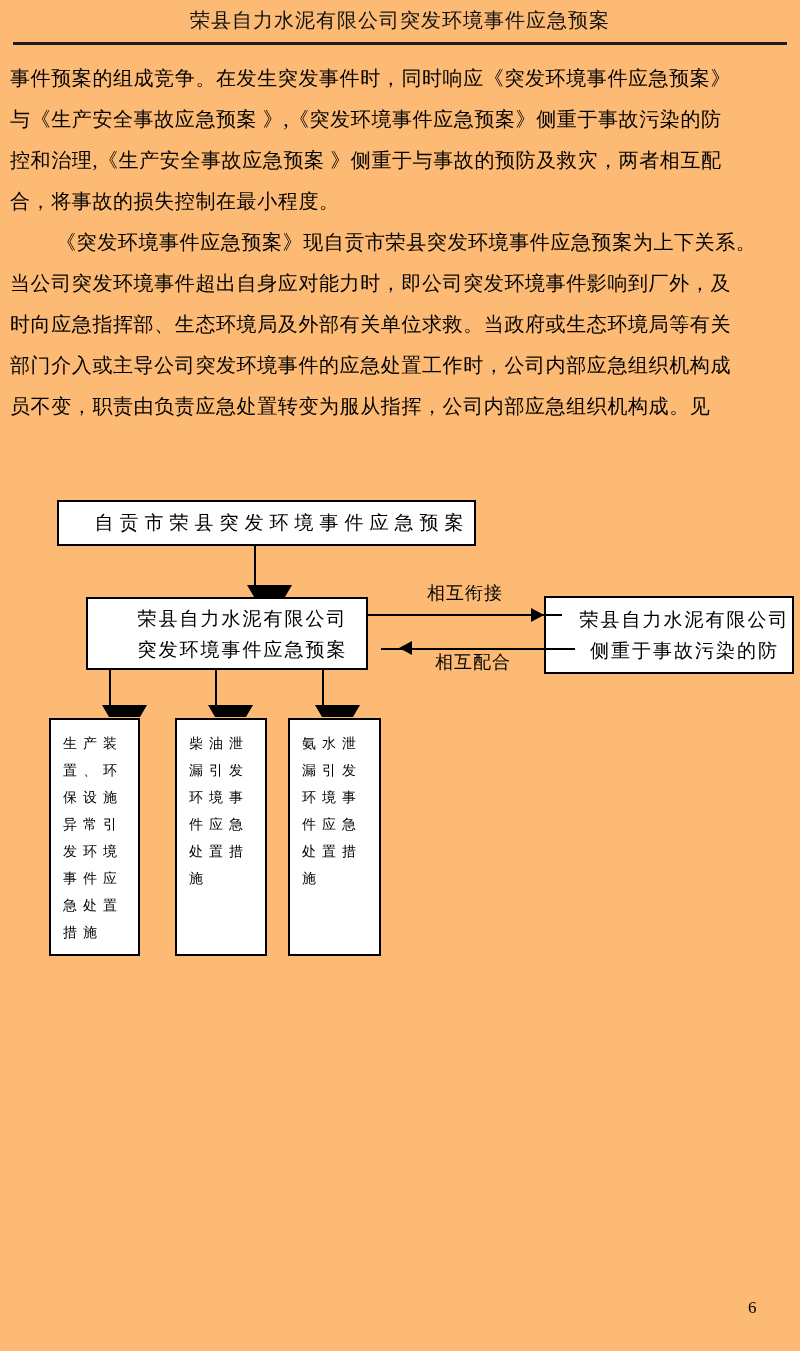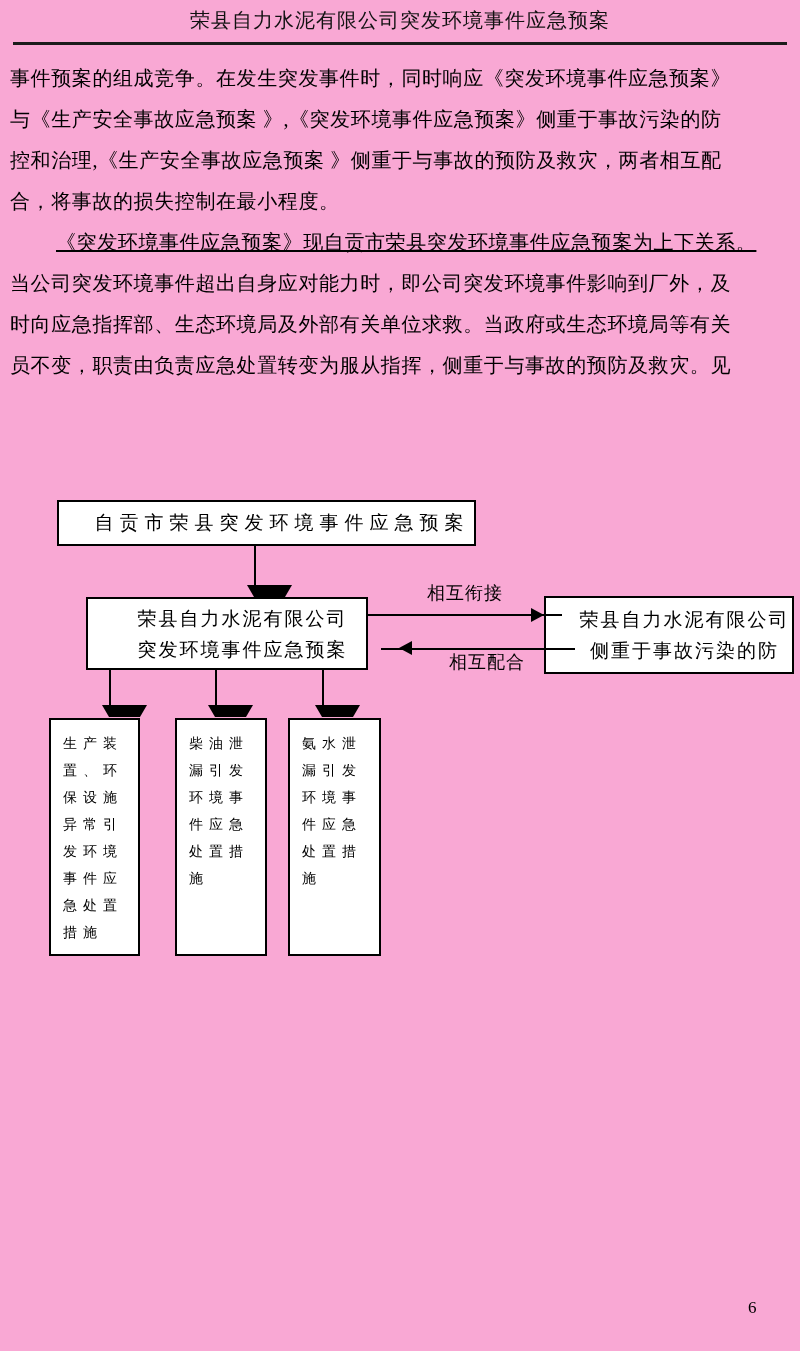--- a/index.html
+++ b/index.html
@@ -1,20 +1,20 @@
 <!DOCTYPE html>
 <html><head>
 <meta charset="utf-8">
 <style>
   html,body { margin:0; padding:0; background:#888; }
   .page {
     position:relative;
     width:800px; height:1351px;
     margin:0 auto;
-    background:#f9a8d4;
+    background:#fdba74;
     font-family:"Liberation Serif","DejaVu Serif",serif;
     color:#000;
     overflow:hidden;
   }
   
   .header-title {
     padding-top:7px;
     text-align:center;
     font-size:20px;
     letter-spacing:1px;
@@ -30,21 +30,21 @@
     position:absolute;
     left:10px; right:8px; top:58px;
   }
   .line {
     font-size:20px;
     line-height:41px;
     letter-spacing:0.6px;
     white-space:nowrap;
     color:#000;
   }
-  .indent { text-indent:46px;text-decoration:underline; }
+  .indent { text-indent:46px; }
   
   .diagram { position:absolute; inset:0; pointer-events:none; }
   .diagram > * { position:absolute;padding-left:31px; }
   .dbox {
     border:2px solid #000;
     background:#fff;
     box-sizing:border-box;
     display:flex; flex-direction:column;
     align-items:center; justify-content:center;
     font-size:19px;
@@ -75,21 +75,21 @@
     border-right:13px solid #000;
   }
   .v1  { left:254px; top:546px; height:39px; }
   .v1h { left:247px; top:585px; }
   .ht  { left:368px; top:614px; width:163px; }
   .hth { left:531px; top:608px; }
   .hbh { left:368px; top:641px; }
   .hb  { left:381px; top:648px; width:163px; }
   .alabel { font-size:18px; letter-spacing:1px; white-space:nowrap; color:#000; }
   .lt { left:396px; top:581px; }
-  .lb { left:418px; top:650px; }
+  .lb { left:404px; top:650px; }
   .v2a { left:109px; top:670px; height:36px; }
   .v2b { left:215px; top:670px; height:36px; }
   .v2c { left:322px; top:670px; height:36px; }
   .v2ah { left:102px; top:705px; }
   .v2bh { left:208px; top:705px; }
   .v2ch { left:315px; top:705px; }
   .tallbox {
     border:2px solid #000;
     background:#fff;
     box-sizing:border-box;
@@ -124,21 +124,22 @@
     <div>
       <div class="line">事件预案的组成竞争。在发生突发事件时，同时响应《突发环境事件应急预案》</div>
       <div class="line">与《生产安全事故应急预案 》,《突发环境事件应急预案》侧重于事故污染的防</div>
       <div class="line">控和治理,《生产安全事故应急预案 》侧重于与事故的预防及救灾，两者相互配</div>
       <div class="line">合，将事故的损失控制在最小程度。</div>
     </div>
     <div>
       <div class="line indent">《突发环境事件应急预案》现自贡市荣县突发环境事件应急预案为上下关系。</div>
       <div class="line">当公司突发环境事件超出自身应对能力时，即公司突发环境事件影响到厂外，及</div>
       <div class="line">时向应急指挥部、生态环境局及外部有关单位求救。当政府或生态环境局等有关</div>
-      <div class="line">员不变，职责由负责应急处置转变为服从指挥，侧重于与事故的预防及救灾。见</div>
+      <div class="line">部门介入或主导公司突发环境事件的应急处置工作时，公司内部应急组织机构成</div>
+      <div class="line">员不变，职责由负责应急处置转变为服从指挥，公司内部应急组织机构成。见</div>
     </div>
   </div>
 
   <div class="diagram">
 
     <div class="dbox top-box">自贡市荣县突发环境事件应急预案</div>
 
     <div class="vline v1"></div>
     <div class="head-down v1h"></div>
 

